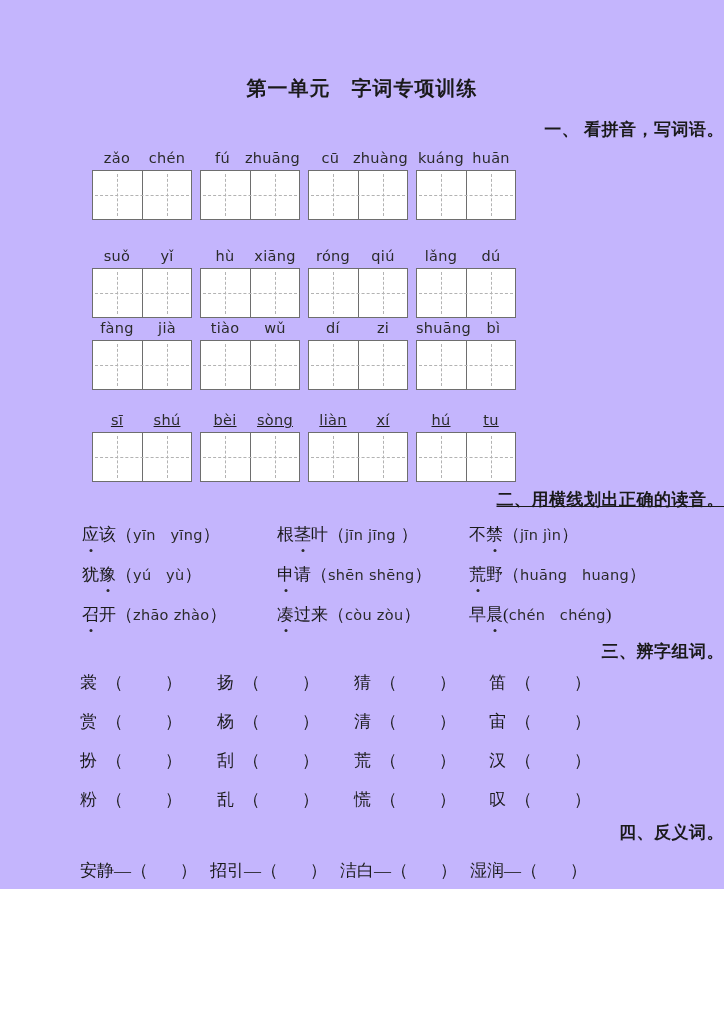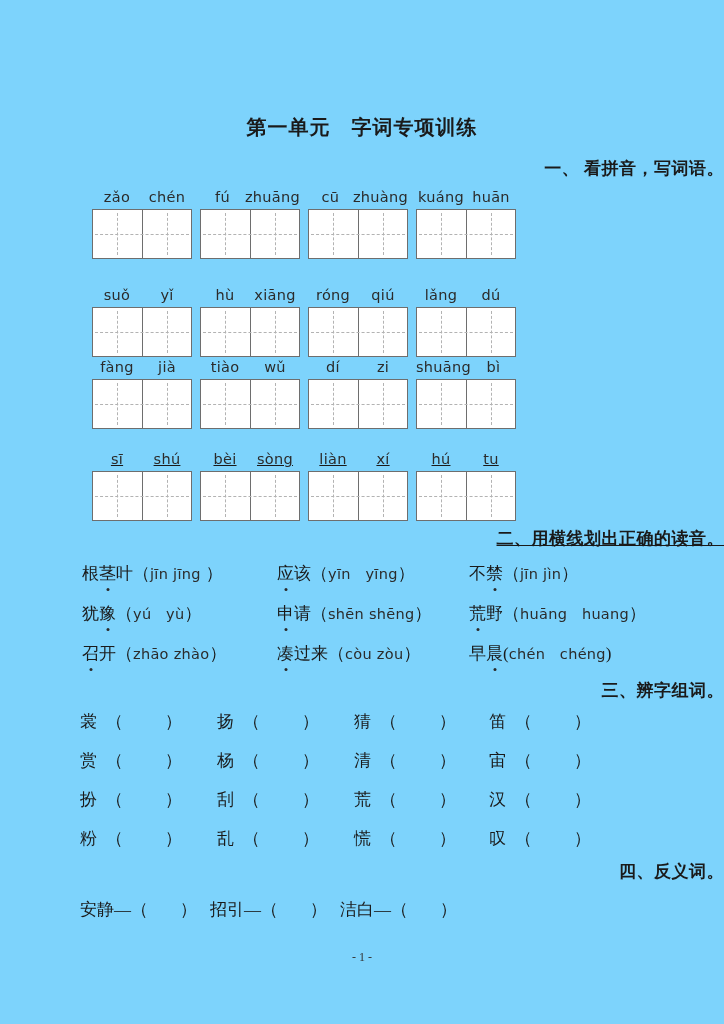--- a/index.html
+++ b/index.html
@@ -1,21 +1,21 @@
 <!DOCTYPE html>
 <html><head>
 <meta charset="utf-8">
 <style>
   html,body { margin:0; padding:0; background:#ffffff; }
   .page {
     position:relative;
-    width:724px; height:1024px;
-    background:#7dd3fc;
+    width:724px; height:889px;
+    background:#c4b5fd;
     box-sizing:border-box;
-    padding-top:114px;
+    padding-top:75px;
     overflow:hidden;
     font-family:"Liberation Serif","DejaVu Serif",serif;
     color:#1a1a1a;
   }
   .title {
     text-align:center;
     font-size:20px; font-weight:bold;
     letter-spacing:1px;
     line-height:26px;
     height:26px;
@@ -299,22 +299,22 @@
       <div class="cells">
           <div class="cell"></div>
           <div class="cell"></div>
         </div>
     </div>
   </div>
 
   <div class="heading h2">二、用横线划出正确的读音。</div>
 
   <div class="s2-grid">
+    <div class="s2-item"><span class="cn"></span><span class="cn dotted">应</span><span class="cn">该</span><span class="cn">（</span><span class="py">yīn   yīng</span><span class="cn">）</span></div>
     <div class="s2-item"><span class="cn">根</span><span class="cn dotted">茎</span><span class="cn">叶</span><span class="cn">（</span><span class="py">jīn jīng </span><span class="cn">）</span></div>
-    <div class="s2-item"><span class="cn"></span><span class="cn dotted">应</span><span class="cn">该</span><span class="cn">（</span><span class="py">yīn   yīng</span><span class="cn">）</span></div>
     <div class="s2-item"><span class="cn">不</span><span class="cn dotted">禁</span><span class="cn"></span><span class="cn">（</span><span class="py">jīn jìn</span><span class="cn">）</span></div>
     <div class="s2-item"><span class="cn">犹</span><span class="cn dotted">豫</span><span class="cn"></span><span class="cn">（</span><span class="py">yú   yù</span><span class="cn">）</span></div>
     <div class="s2-item"><span class="cn"></span><span class="cn dotted">申</span><span class="cn">请</span><span class="cn">（</span><span class="py">shēn shēng</span><span class="cn">）</span></div>
     <div class="s2-item"><span class="cn"></span><span class="cn dotted">荒</span><span class="cn">野</span><span class="cn">（</span><span class="py">huāng   huang</span><span class="cn">）</span></div>
     <div class="s2-item"><span class="cn"></span><span class="cn dotted">召</span><span class="cn">开</span><span class="cn">（</span><span class="py">zhāo zhào</span><span class="cn">）</span></div>
     <div class="s2-item"><span class="cn"></span><span class="cn dotted">凑</span><span class="cn">过来</span><span class="cn">（</span><span class="py">còu zòu</span><span class="cn">）</span></div>
     <div class="s2-item"><span class="cn">早</span><span class="cn dotted">晨</span><span class="cn"></span><span class="cn">(</span><span class="py">chén   chéng</span><span class="cn">)</span></div>
   </div>
 
   <div class="heading h3">三、辨字组词。</div>
@@ -337,17 +337,18 @@
     <div class="s3-cell"><span class="cn zi">慌</span><span class="cn">（</span><span class="blank"></span><span class="cn">）</span></div>
     <div class="s3-cell"><span class="cn zi">叹</span><span class="cn">（</span><span class="blank"></span><span class="cn">）</span></div>
   </div>
 
   <div class="heading h4">四、反义词。</div>
 
   <div class="s4-row">
     <div class="s4-item"><span class="cn">安静</span><span class="cn">—</span><span class="cn">（</span><span class="blank-s"></span><span class="cn">）</span></div>
     <div class="s4-item"><span class="cn">招引</span><span class="cn">—</span><span class="cn">（</span><span class="blank-s"></span><span class="cn">）</span></div>
     <div class="s4-item"><span class="cn">洁白</span><span class="cn">—</span><span class="cn">（</span><span class="blank-s"></span><span class="cn">）</span></div>
+    <div class="s4-item"><span class="cn">湿润</span><span class="cn">—</span><span class="cn">（</span><span class="blank-s"></span><span class="cn">）</span></div>
   </div>
 
   <div class="footer">- 1 -</div>
 
 </div>
 
 </body></html>

